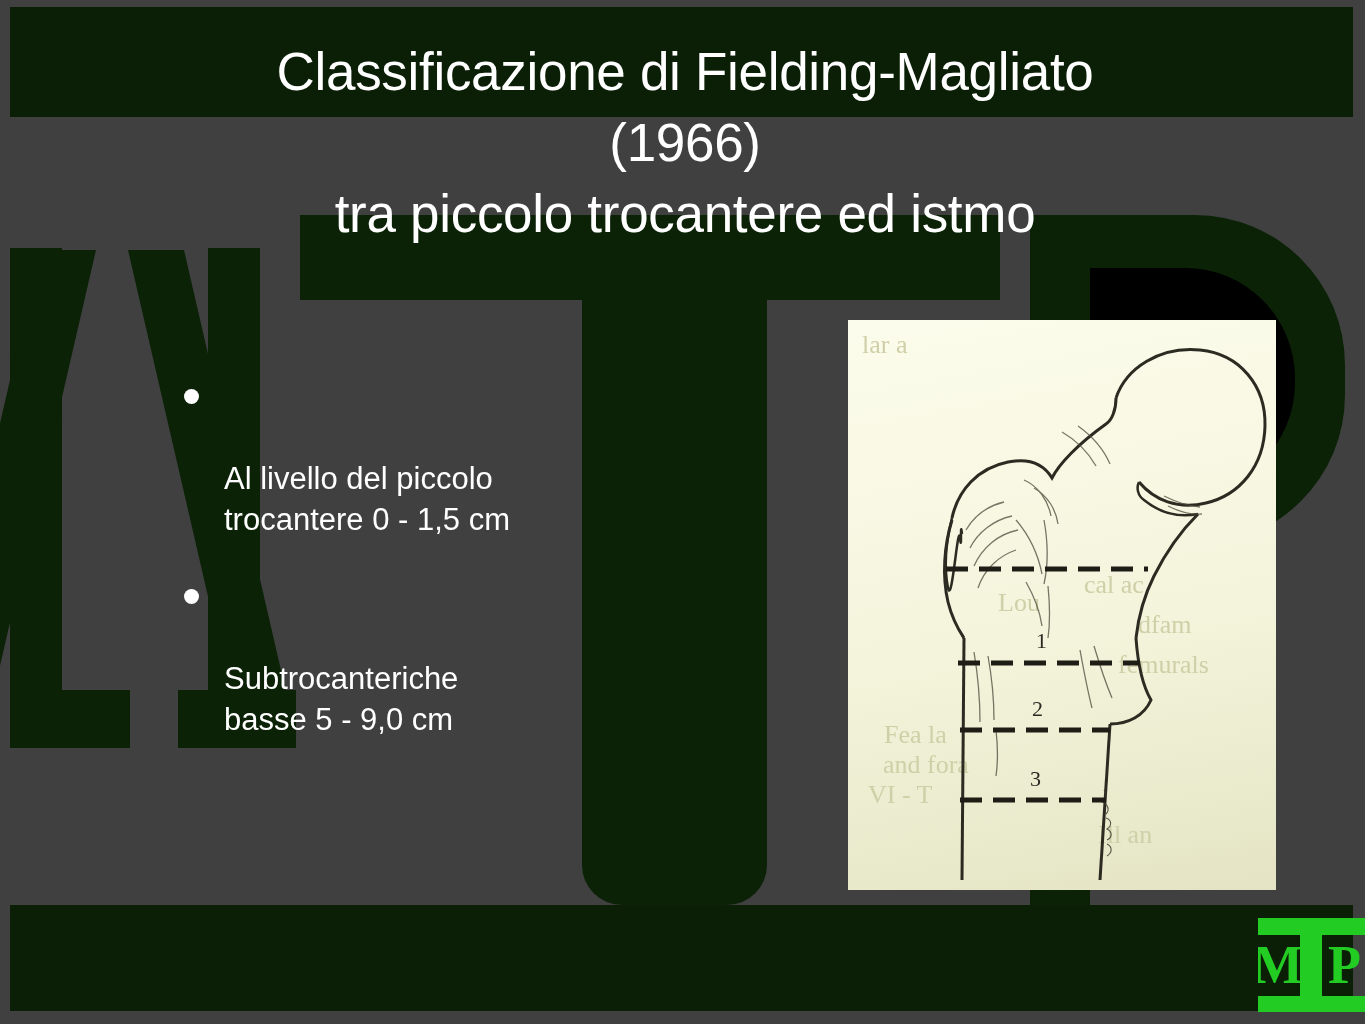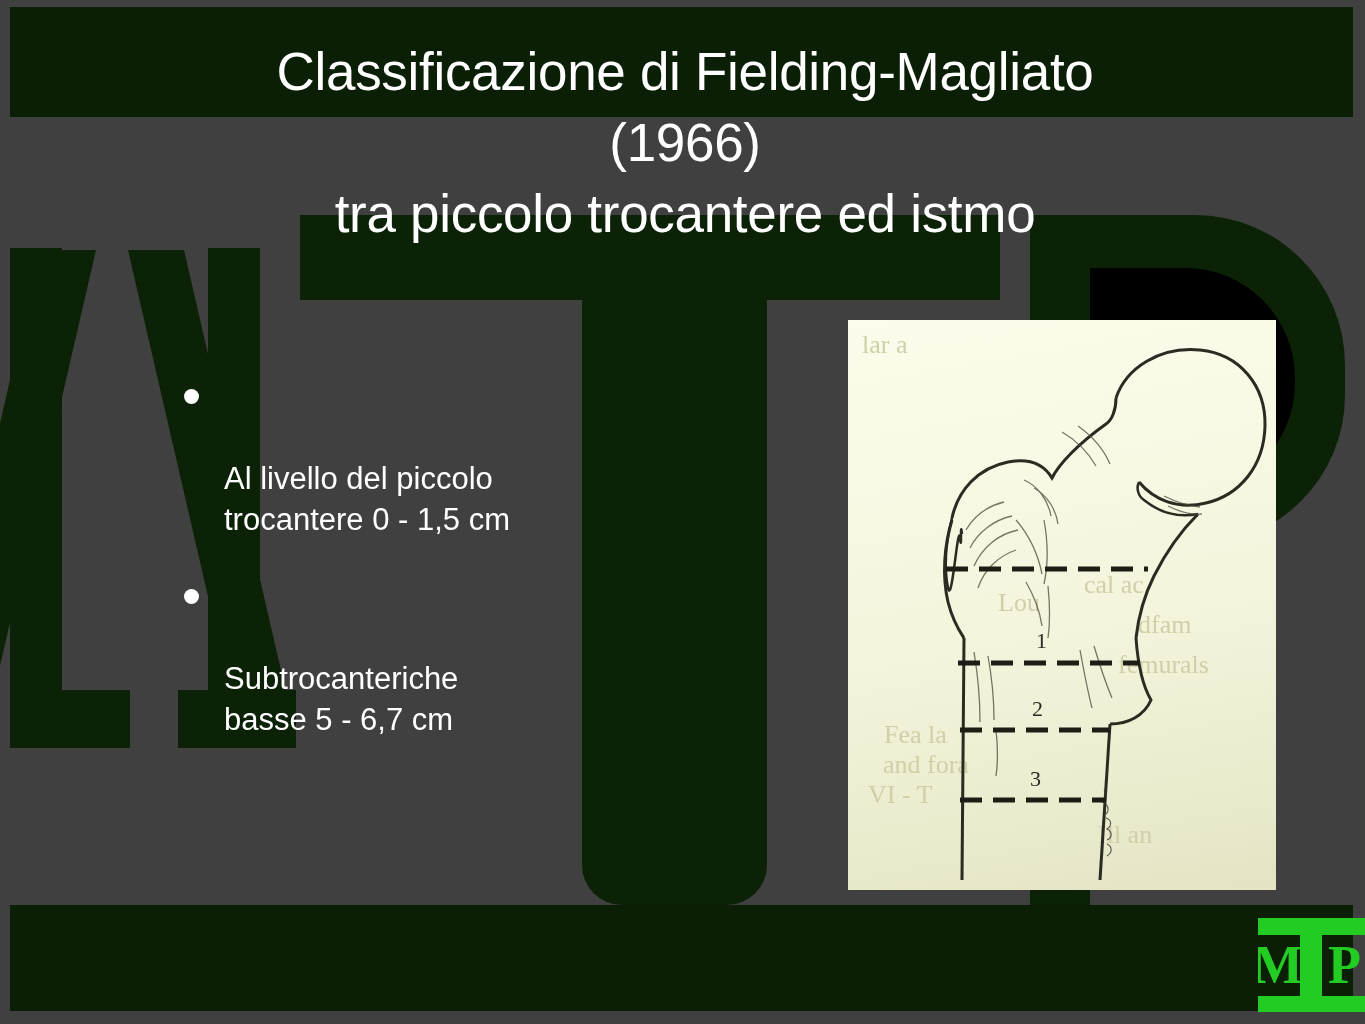--- a/index.html
+++ b/index.html
@@ -184,21 +184,21 @@
     <div class="bullet-row">
       <span class="bullet-dot"></span>
       <span>Al livello del piccolo
 trocantere 0 - 1,5 cm</span>
     </div>
 
 
     <div class="bullet-row">
       <span class="bullet-dot"></span>
       <span>Subtrocanteriche
-basse 5 - 6,7 cm</span>
+basse 5 - 9,0 cm</span>
     </div>
 
   </div>
 
   <div id="figure">
     <div class="paper-tint"></div>
 
     <div class="ghost-text" style="left:14px;  top:10px;">lar a</div>
     <div class="ghost-text" style="left:236px; top:250px;">cal ac</div>
     <div class="ghost-text" style="left:150px; top:268px;">Lou</div>

